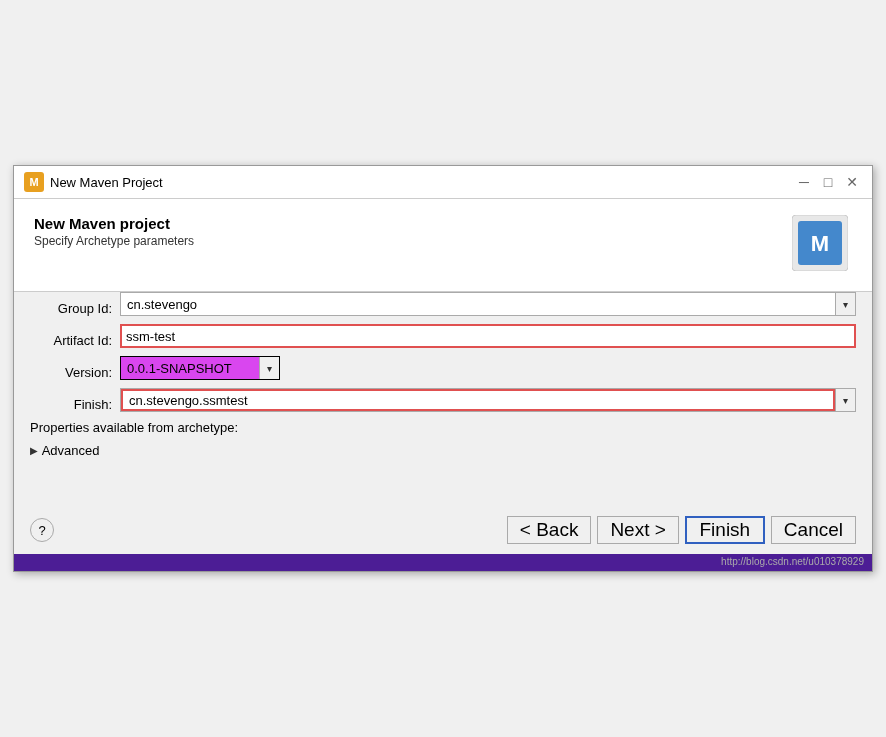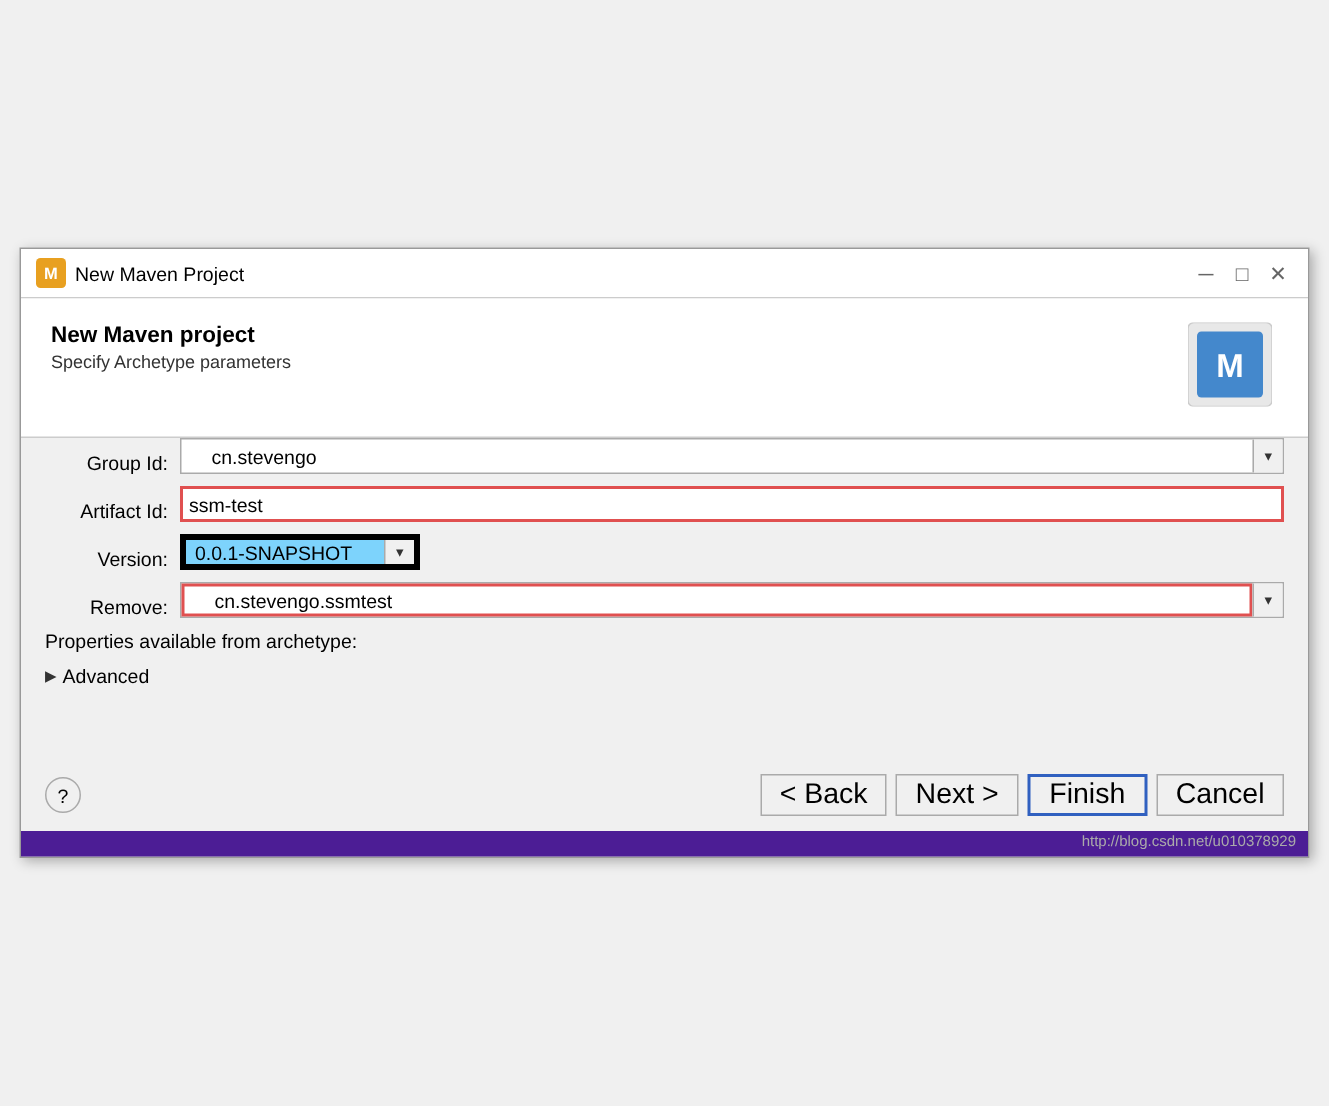--- a/index.html
+++ b/index.html
@@ -120,40 +120,40 @@
       border: 1px solid #aaa;
       background: white;
       display: flex;
       align-items: center;
       position: relative;
     }
     .form-input-combo input {
       flex: 1;
       border: none;
       outline: none;
-      padding: 2px 20px;
+      padding: 2px 6px;
       font-size: 13px;
       height: 100%;
       background: transparent;
     }
     .combo-arrow {
       width: 20px;
       height: 100%;
       border-left: 1px solid #aaa;
       display: flex;
       align-items: center;
       justify-content: center;
       cursor: pointer;
       font-size: 10px;
       color: #333;
       background: #f0f0f0;
     }
     .version-combo {
-      border: 4px solid #000000;
-      background: #7dd3fc;
+      border: 1px solid #000000;
+      background: #d946ef;
       display: flex;
       align-items: center;
       height: 24px;
       min-width: 160px;
     }
     .version-combo span {
       flex: 1;
       padding: 2px 6px;
       font-size: 13px;
     }
@@ -323,21 +323,21 @@
 
     <div class="form-row">
       <span class="form-label">Version:</span>
       <div class="version-combo">
         <span>0.0.1-SNAPSHOT</span>
         <div class="combo-arrow">▾</div>
       </div>
     </div>
 
     <div class="form-row">
-      <span class="form-label">Remove:</span>
+      <span class="form-label">Finish:</span>
       <div class="form-input-combo">
         <input type="text" class="highlighted" style="border: 2px solid rgb(224, 80, 80);" value="cn.stevengo.ssmtest">
         <div class="combo-arrow">▾</div>
       </div>
     </div>
 
     <div class="properties-label">Properties available from archetype:</div>
 
 
     <div class="advanced-row">

